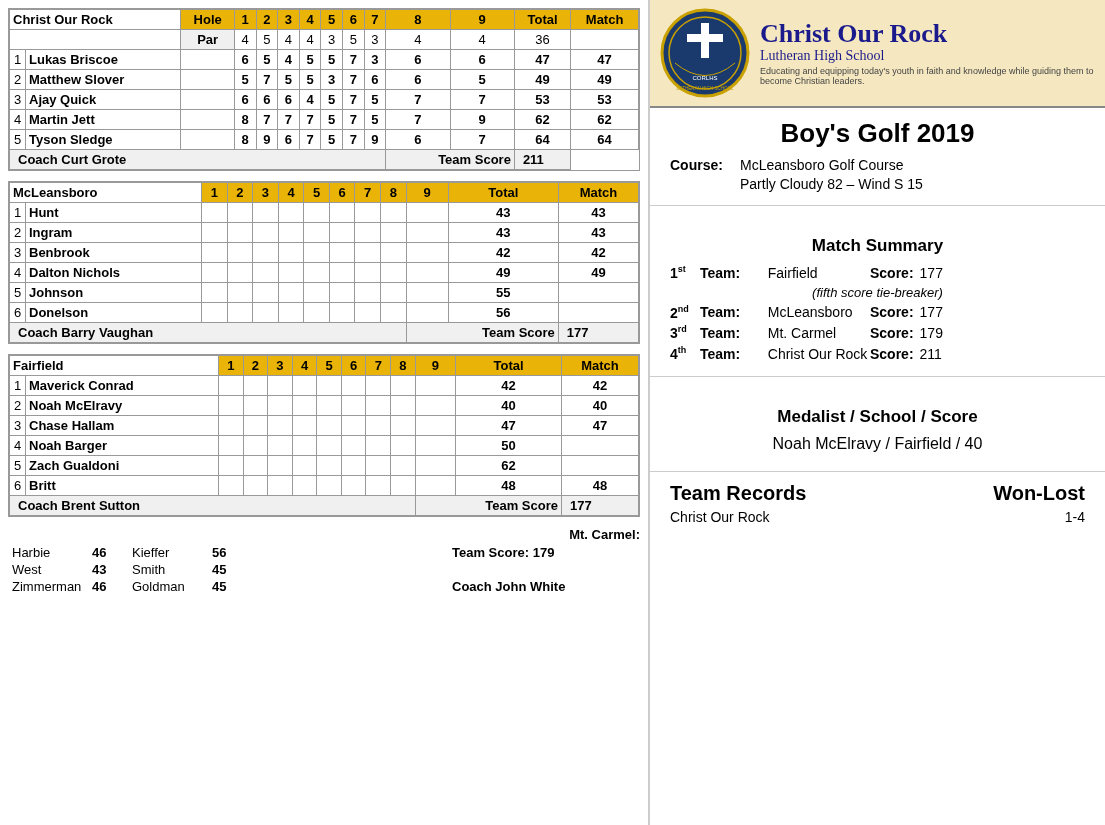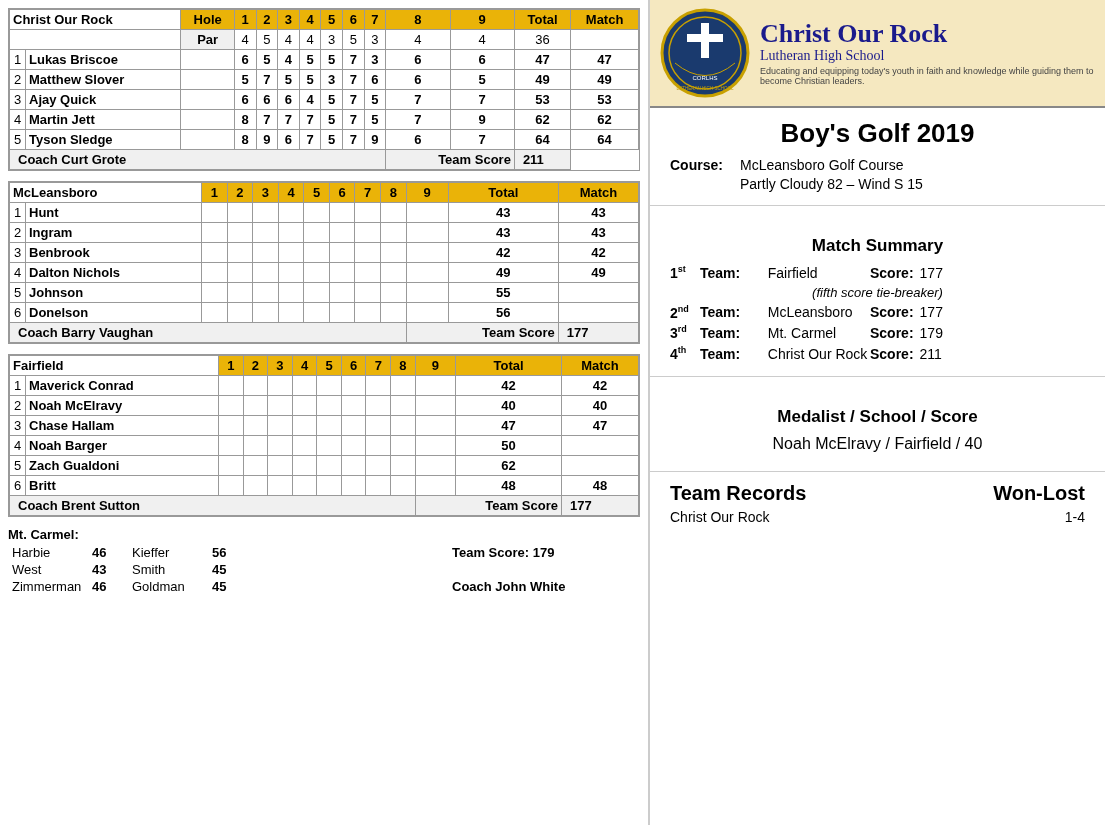--- a/index.html
+++ b/index.html
@@ -75,20 +75,21 @@
 
     
     .mt-carmel {
       margin-top: 6px;
       font-size: 13px;
     }
 
     .mt-carmel .title {
       font-weight: bold;
       margin-bottom: 2px;
+      text-align: right;
     }
 
     .mt-carmel table {
       width: 100%;
       border-collapse: collapse;
     }
 
     .mt-carmel td {
       padding: 1px 4px;
     }

